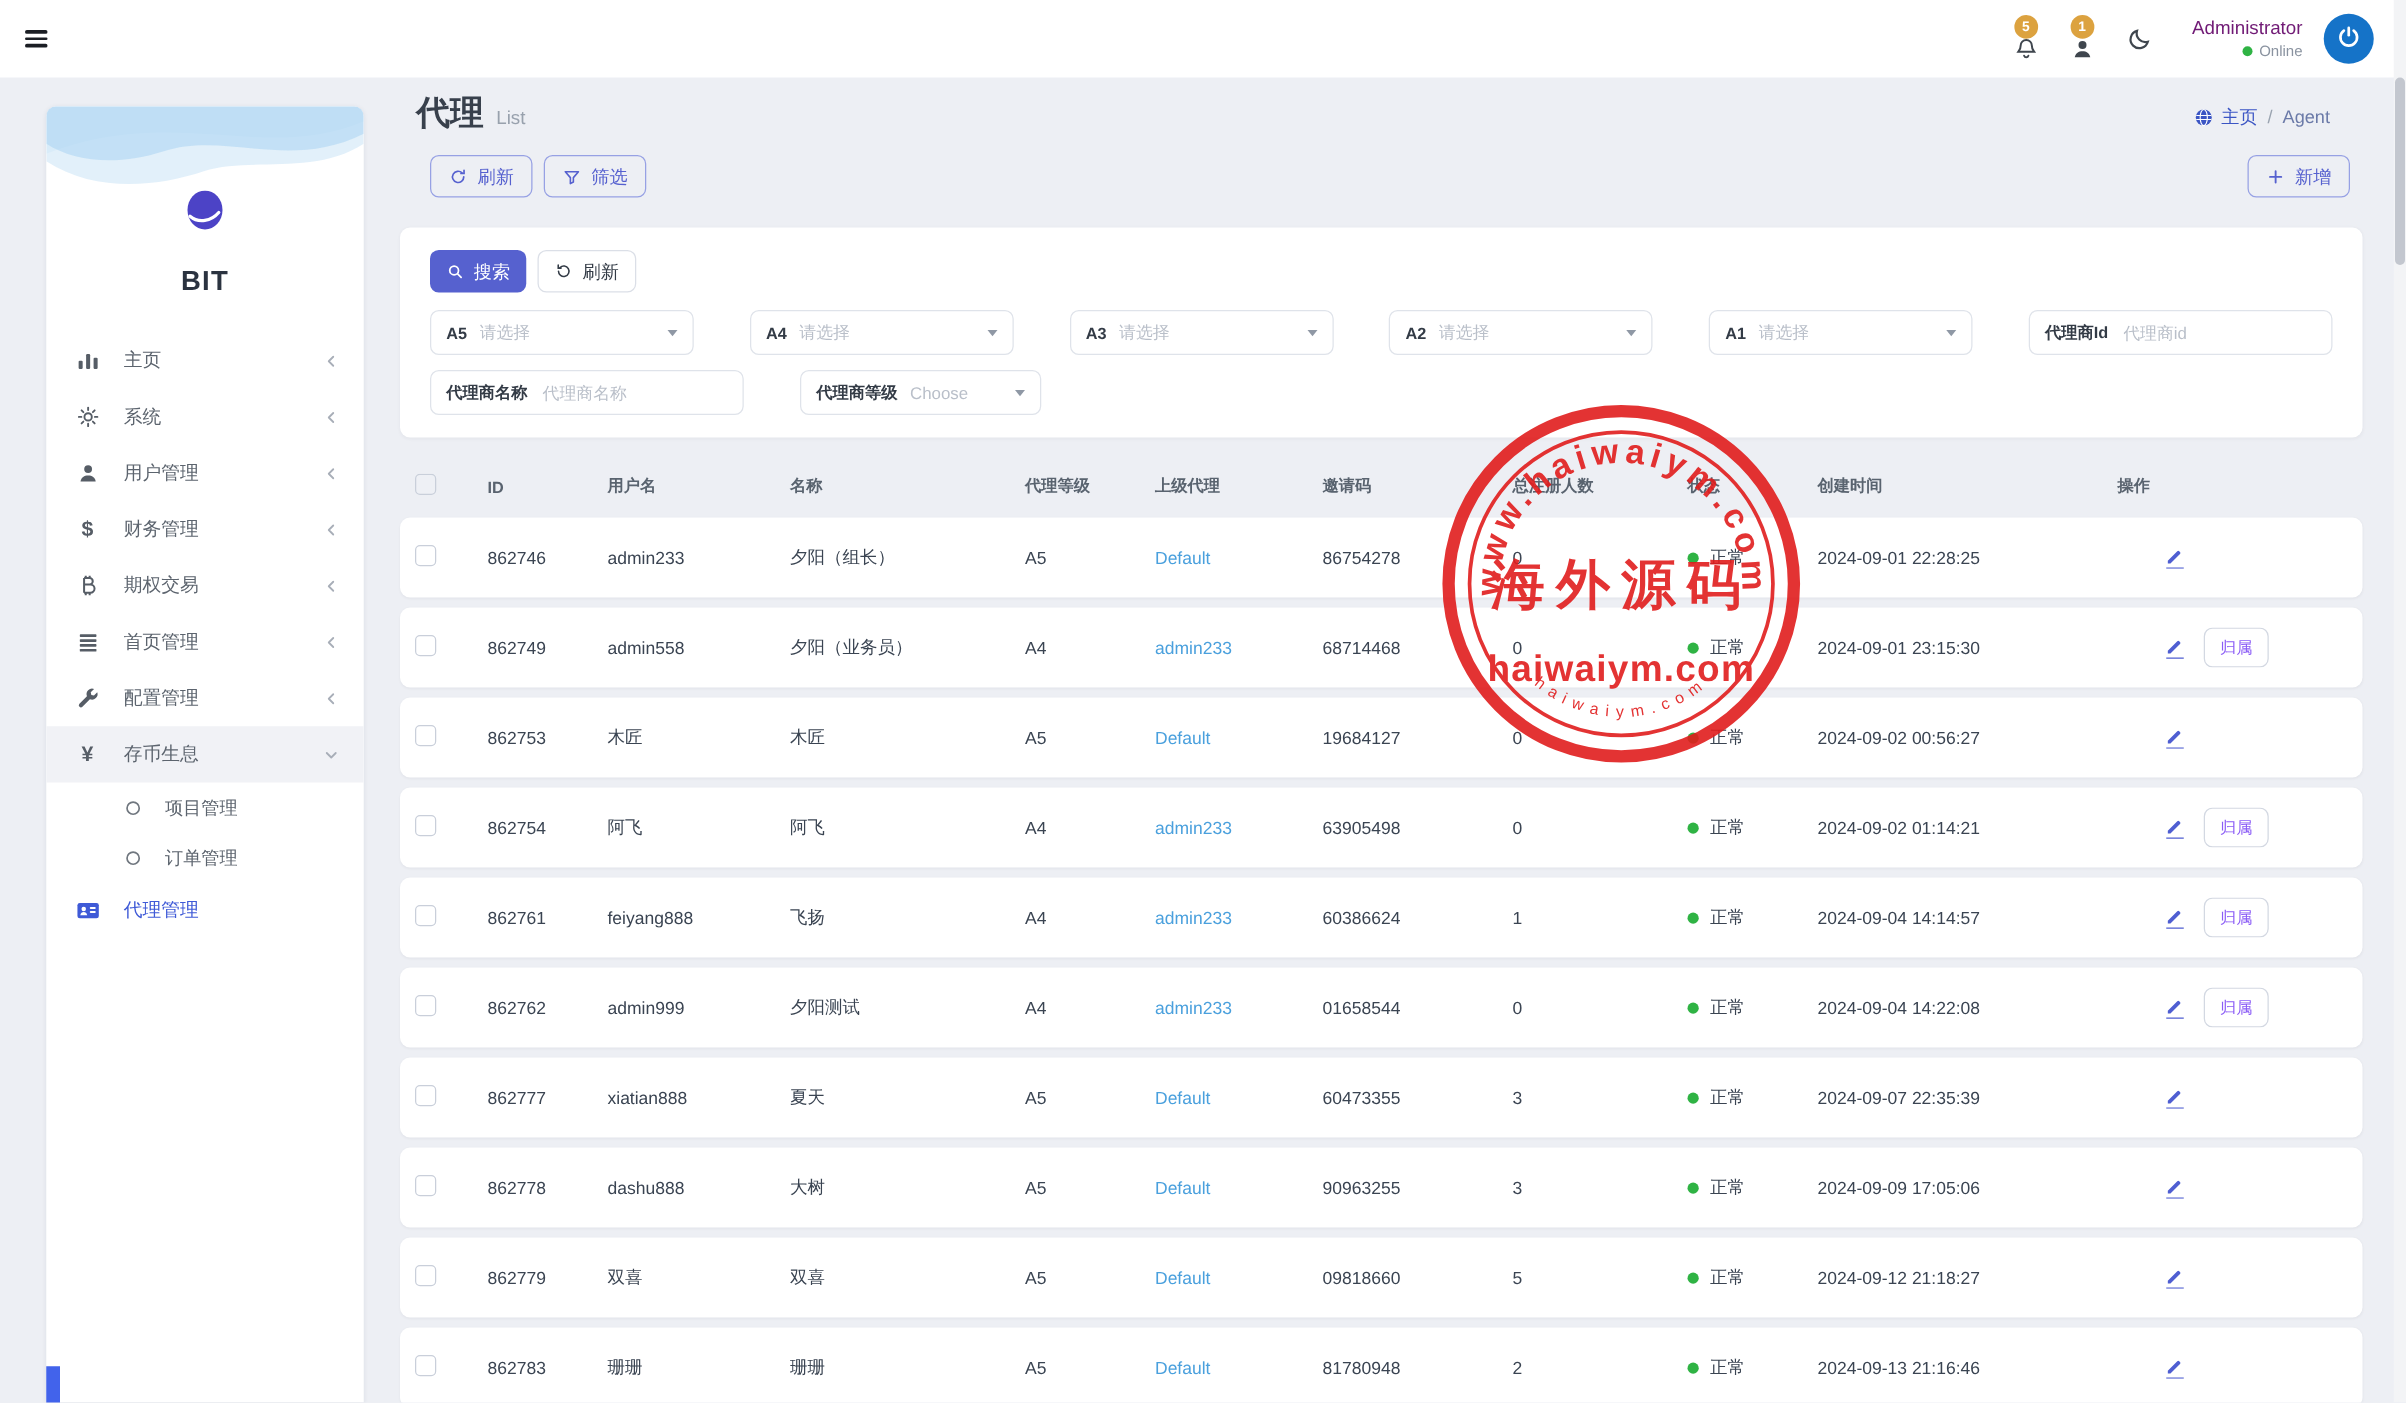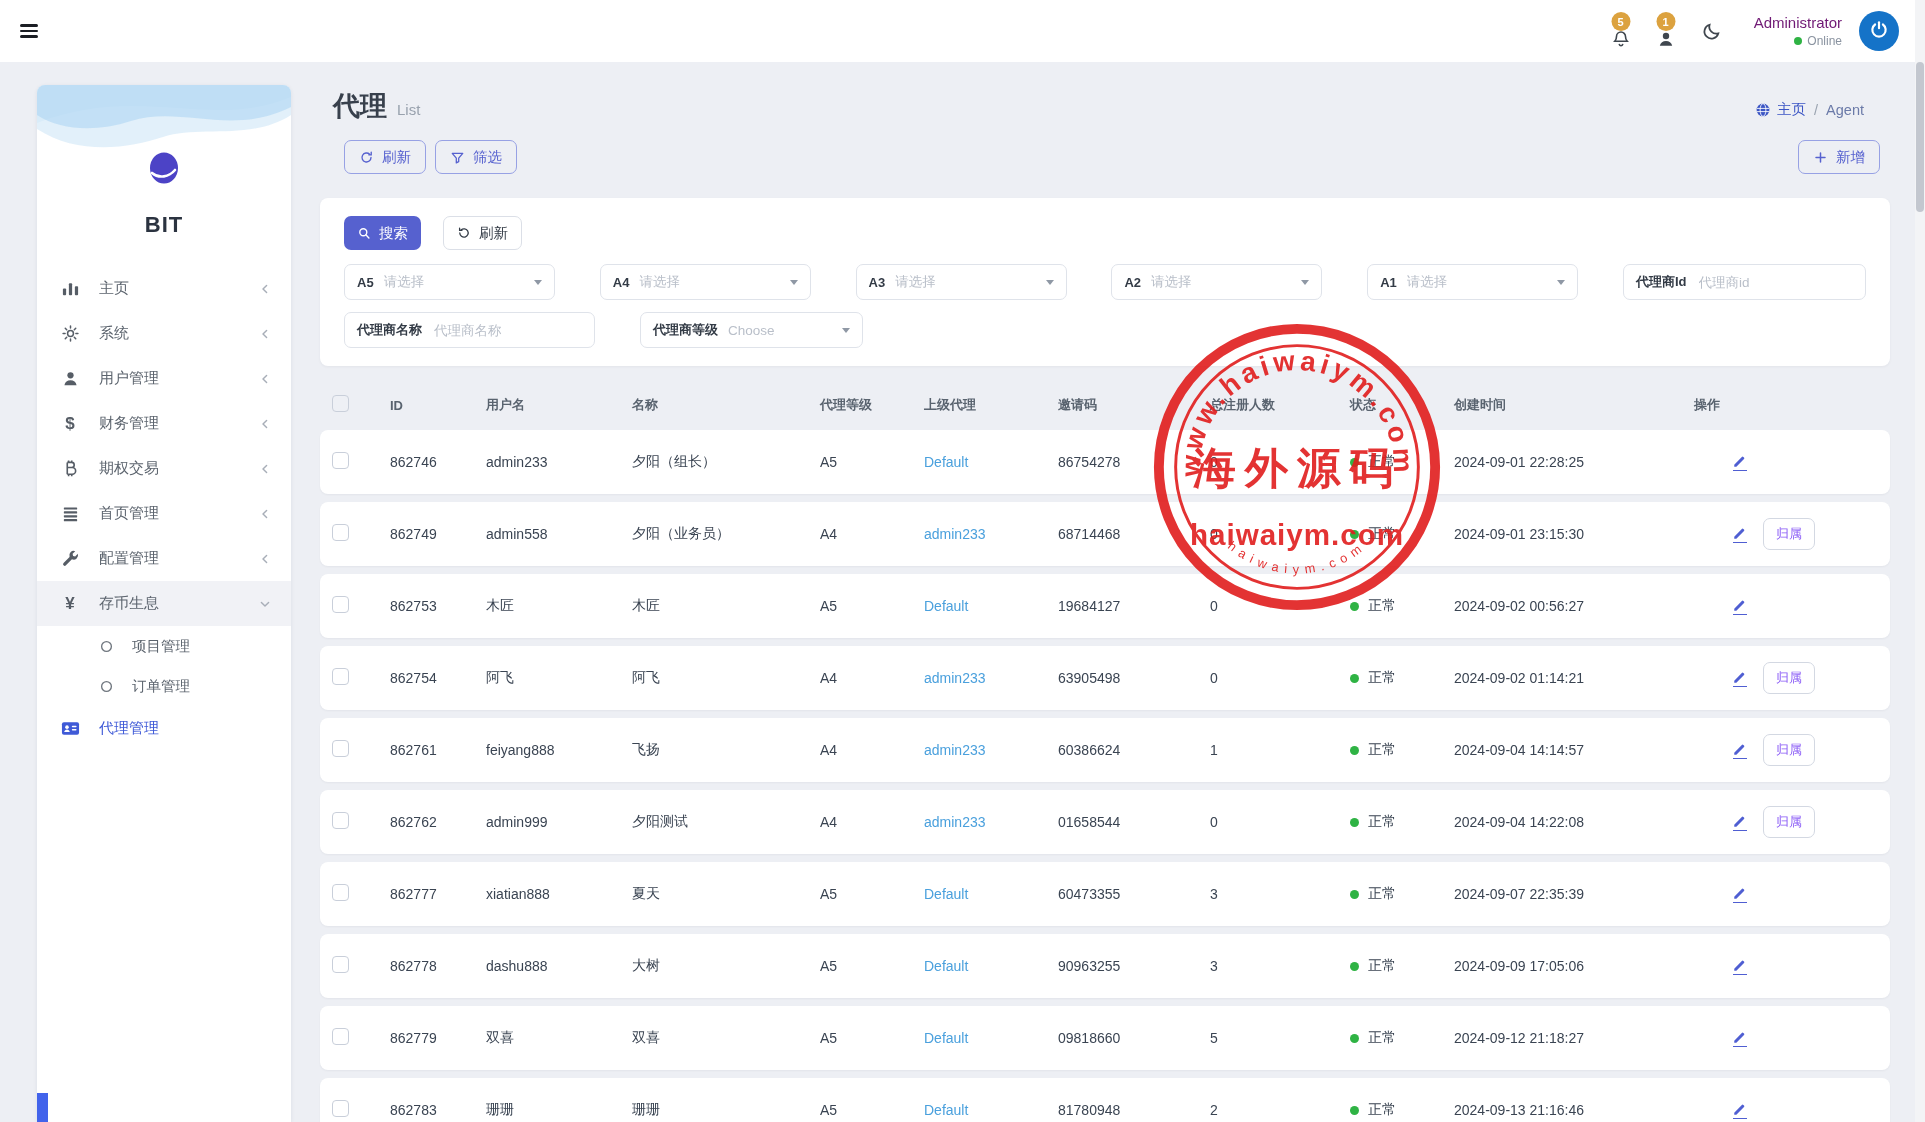--- a/index.html
+++ b/index.html
@@ -41,51 +41,51 @@
   .side-item.active{color:#3f5ad7}
   .side-item.active .s-ico{color:var(--active_menu,#3f5ad7)}
   .side-item.active .s-label{color:var(--active_menu,#3f5ad7)}
   .sub-item{display:flex;align-items:center;height:40px;padding-left:62px;color:#5c646e;cursor:pointer}
   .sub-ico{width:15px;height:15px;color:#70777f;display:flex}
   .sub-ico svg{width:15px;height:15px}
   .sub-item .s-label{font-size:14.5px;margin-left:18px;flex:none}
   .corner-accent{position:absolute;left:37px;top:1093px;width:11px;height:40px;background:#4263eb;z-index:3}
   
   .main{position:absolute;left:320px;right:35px;top:62px}
-  .page-head{display:flex;align-items:flex-end;justify-content:space-between;margin-top:26px;padding:0 26px 0 13px}
+  .page-head{display:flex;align-items:flex-end;justify-content:space-between;margin-top:10px;padding:0 26px 0 13px}
   .ptitle{font-size:27px;color:#38404c;font-weight:600}
   .psub{font-size:15px;color:#98a1ad;margin-left:10px;font-weight:400}
   .crumbs{display:flex;align-items:center;gap:8px;font-size:14.5px;margin-bottom:5px}
   .crumb-home{color:#3b55c4;display:flex;gap:6px;align-items:center;cursor:pointer}
   .crumb-home svg{width:16px;height:16px}
   .crumb-sep{color:#9aa3b0}
   .crumb-cur{color:#6b7aa8}
   .toolbar{display:flex;justify-content:space-between;margin-top:16px;padding:0 10px 0 24px}
   .tb-left{display:flex;gap:9px}
   .btn-outline{display:flex;align-items:center;gap:8px;height:34px;padding:0 14px;border:1px solid #97a1e4;
                border-radius:7px;color:var(--accent,#5661cf);font-size:14.5px;background:transparent;cursor:pointer;box-sizing:border-box}
   .btn-outline svg{width:15px;height:15px}
   .search-card{margin-top:24px;background:#fff;border-radius:8px;box-shadow:0 1px 3px rgba(30,40,60,.05);
                padding:18px 24px;box-sizing:border-box}
-  .sc-btns{display:flex;gap:22px}
+  .sc-btns{display:flex;gap:9px}
   .btn-primary{display:flex;align-items:center;gap:8px;height:34px;padding:0 13px;background:var(--accent,#5661cf);
                border-radius:7px;color:#fff;font-size:14.5px;cursor:pointer}
   .btn-primary svg{width:14px;height:14px}
   .btn-plain{display:flex;align-items:center;gap:8px;height:34px;padding:0 13px;background:#fff;border:1px solid #dbdfe7;
              border-radius:7px;color:#333b46;font-size:14.5px;cursor:pointer;box-sizing:border-box}
   .btn-plain svg{width:14px;height:14px}
   .frow{display:flex;margin-top:14px}
   .frow1{justify-content:space-between}
   .frow2{gap:45px;margin-top:12px}
   .fgroup{display:flex;align-items:center;height:36px;border:1px solid #dfe3ea;border-radius:7px;background:#fff;
           padding:0 12px;box-sizing:border-box;gap:10px;cursor:pointer}
   .frow1 .fgroup{width:211px}
   .frow1 .fgroup:last-child{width:243px}
   .frow2 .fgroup:first-child{width:251px}
-  .frow2 .fgroup:last-child{width:223px}
+  .frow2 .fgroup:last-child{width:193px}
   .flabel{font-size:13px;font-weight:bold;color:#333b46;white-space:nowrap}
   .fph{font-size:13.5px;color:#b9bfc9;flex:1;overflow:hidden;white-space:nowrap}
   input.fin{border:0;outline:0;flex:1;font-size:13.5px;color:#333;min-width:0;font-family:inherit;background:transparent}
   input.fin::placeholder{color:#b9bfc9}
   .caret{width:0;height:0;border-left:4.5px solid transparent;border-right:4.5px solid transparent;
          border-top:5.5px solid #8f98a5;flex:none}
   
   .table-wrap{margin-top:20px}
   .thead,.trow{display:grid;grid-template-columns:58px 96px 146px 188px 104px 134px 152px 140px 104px 240px 1fr;align-items:center}
   .thead{height:38px;color:#59636f;font-size:13px;font-weight:bold;margin-bottom:6px}

